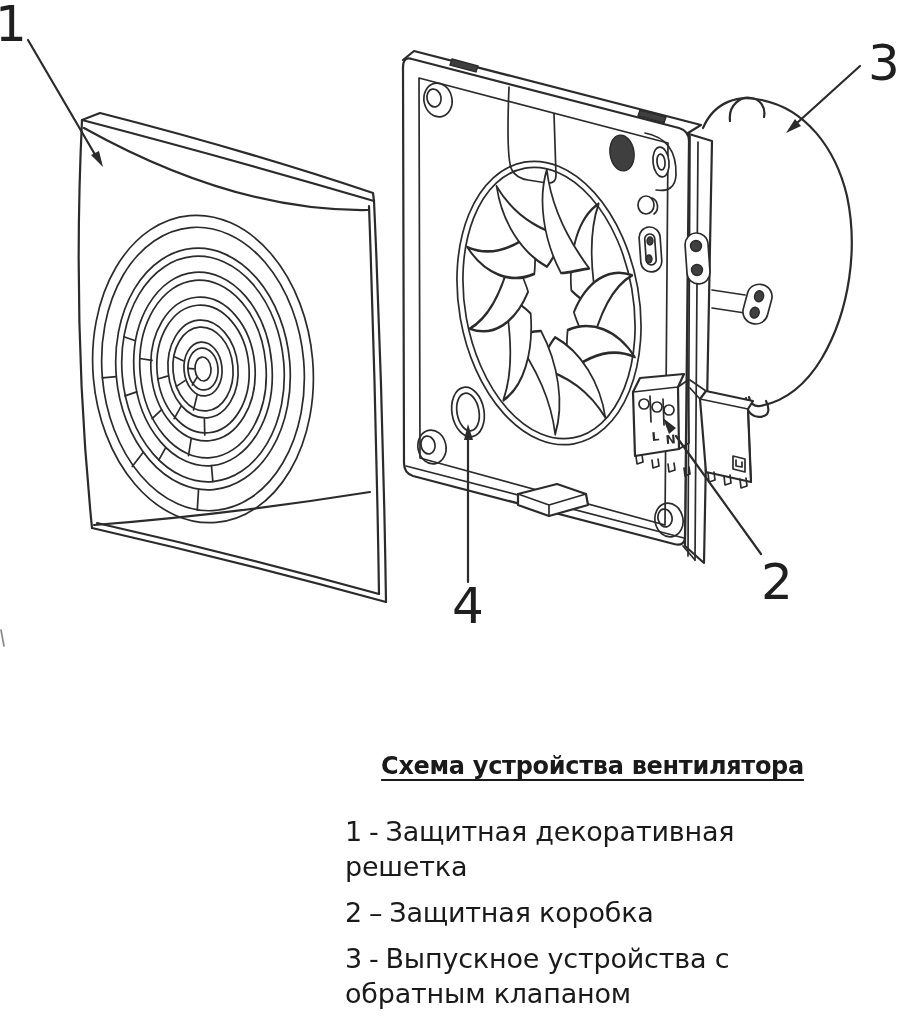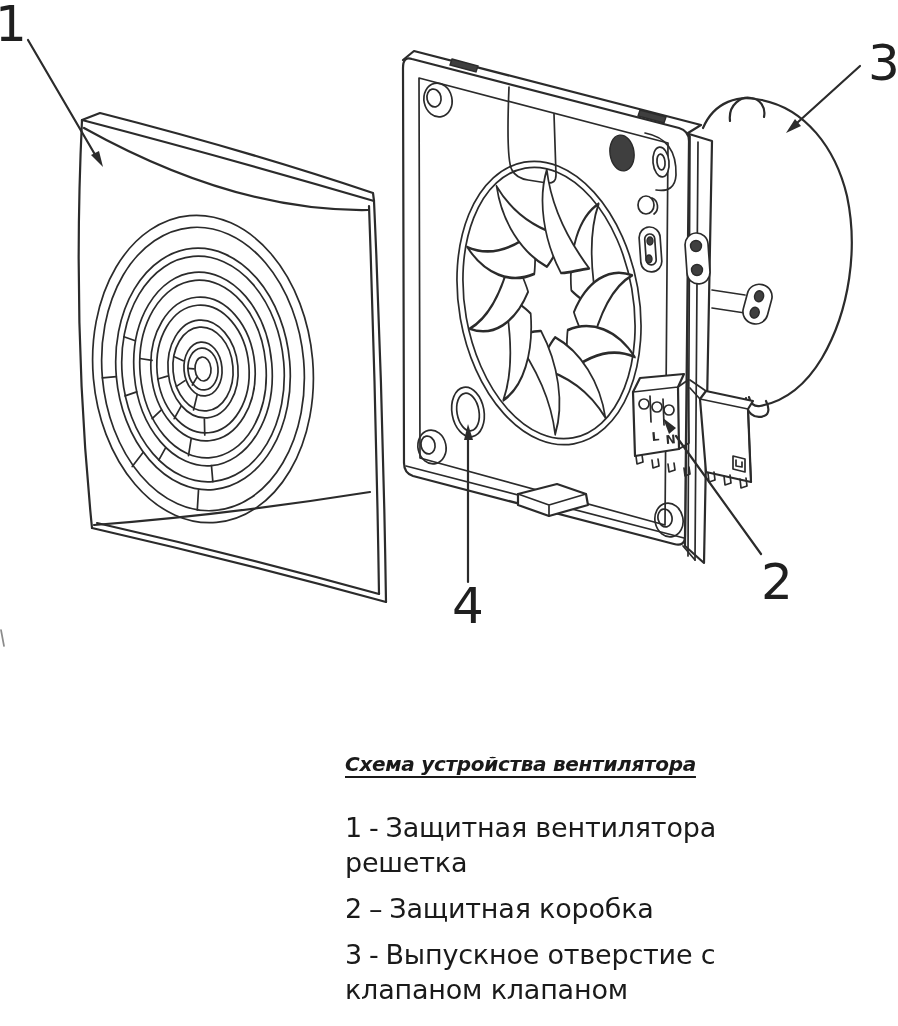--- a/index.html
+++ b/index.html
@@ -8,23 +8,23 @@
   .diagram-wrap{position:absolute;left:0;top:0;width:898px;height:700px;}
   svg{display:block;}
   svg .ln{fill:none;stroke:#2b2b2b;stroke-width:2.2;stroke-linecap:round;stroke-linejoin:round;}
   svg .lnthin{fill:none;stroke:#2b2b2b;stroke-width:1.7;stroke-linecap:round;stroke-linejoin:round;}
   svg .wh{fill:#ffffff;stroke:#2b2b2b;stroke-width:2.2;stroke-linejoin:round;}
   svg .whthin{fill:#ffffff;stroke:#2b2b2b;stroke-width:1.7;stroke-linejoin:round;}
   svg .dk{fill:#3f3f3f;stroke:#2b2b2b;stroke-width:1.4;}
   svg .callout{font-family:"DejaVu Sans","Liberation Sans",sans-serif;font-size:50px;fill:#1f1f1f;}
   svg .tinytxt{font-family:"DejaVu Sans","Liberation Sans",sans-serif;font-size:12px;font-weight:bold;fill:#2b2b2b;}
   .legend{position:absolute;left:345px;top:752px;width:495px;}
-  .legend-title{font-size:20px;font-weight:bold;font-style:italic;
+  .legend-title{font-size:24px;font-weight:bold;
                 text-decoration:underline;text-underline-offset:5px;
-                text-decoration-thickness:2px;margin:0 0 34px 0;letter-spacing:-0.3px;}
+                text-decoration-thickness:2px;margin:0 0 34px 0;letter-spacing:-0.3px;text-align:center;}
   .legend-item{font-size:27px;line-height:35px;margin:0 0 11px 0;letter-spacing:-0.2px;}
   .legend-sep{margin:0 7px;}
 </style>
 </head>
 <body>
 
 <div class="page">
 
   <div class="diagram-wrap">
     <svg width="898" height="700" viewBox="0 0 898 700">
@@ -225,19 +225,19 @@
         <text class="callout" x="777" y="599" text-anchor="middle">2</text>
         <text class="callout" x="884" y="80" text-anchor="middle">3</text>
         <text class="callout" x="468" y="623" text-anchor="middle">4</text>
       </g>
 
     </svg>
   </div>
 
   <div class="legend">
     <h2 class="legend-title">Схема устройства вентилятора</h2>
-    <div class="legend-item"><span>1</span><span class="legend-sep">-</span><span>Защитная вентилятора решетка</span></div>
+    <div class="legend-item"><span>1</span><span class="legend-sep">-</span><span>Защитная декоративная решетка</span></div>
     <div class="legend-item"><span>2</span><span class="legend-sep">–</span><span>Защитная коробка</span></div>
-    <div class="legend-item"><span>3</span><span class="legend-sep">-</span><span>Выпускное отверстие с клапаном клапаном</span></div>
+    <div class="legend-item"><span>3</span><span class="legend-sep">-</span><span>Выпускное устройства с обратным клапаном</span></div>
     <div class="legend-item"></div>
   </div>
 
 </div>
 
 </body></html>

